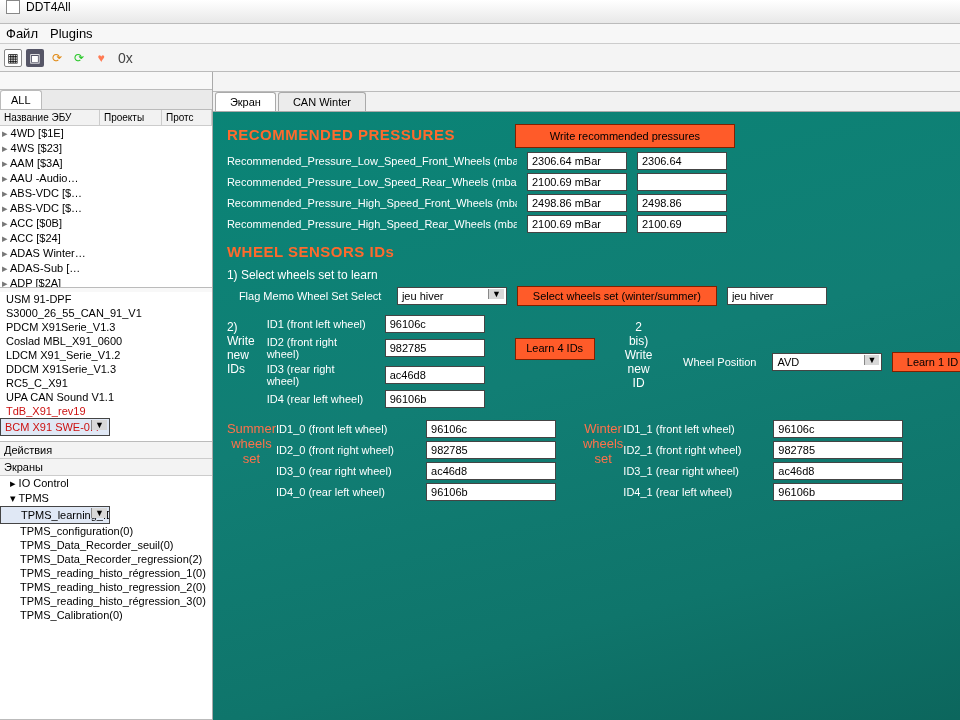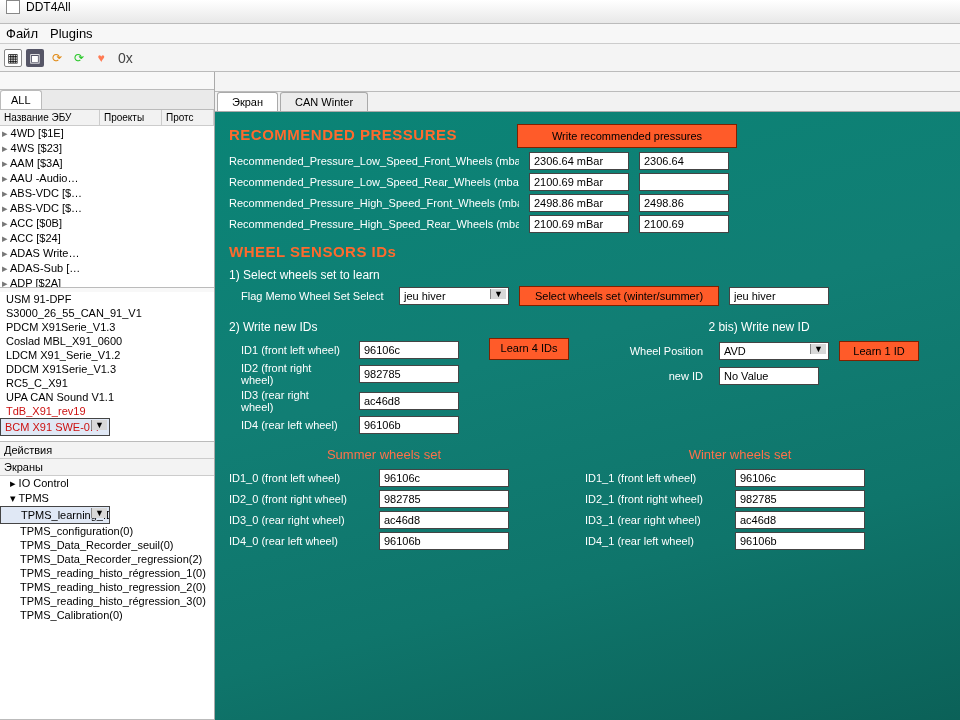--- a/index.html
+++ b/index.html
@@ -185,21 +185,21 @@
     width:110px;
   }
   .sel::after {
     content:"▼"; position:absolute; right:2px; top:1px;
     background:#d8d8d8; color:#000; padding:0 3px; font-size:9px;
     border-left:1px solid #888;
   }
   .sub-title { font-size:12px; margin:8px 0 4px 0; }
   .two-cols { display:flex; gap:46px; }
   .summer-hdr, .winter-hdr { color:#ff714a; font-size:13px; text-align:center; margin:4px 0; }
-  .block { display:flex; flex-direction:column; }
+  .block { display:flex; flex-direction:row; }
 </style>
 </head>
 <body>
 
 <div class="title-bar">
   <span class="sys-icon"></span>
   <span>DDT4All</span>
 </div>
 
 <div class="menu-bar">
@@ -230,21 +230,21 @@
     </div>
     <div class="panel-body" style="height:162px" id="ecu-tree">
         <div class="tree-item">4WD [$1E]</div>
         <div class="tree-item">4WS [$23]</div>
         <div class="tree-item">AAM [$3A]</div>
         <div class="tree-item">AAU -Audio…</div>
         <div class="tree-item">ABS-VDC [$…</div>
         <div class="tree-item">ABS-VDC [$…</div>
         <div class="tree-item">ACC [$0B]</div>
         <div class="tree-item">ACC [$24]</div>
-        <div class="tree-item">ADAS Write…</div>
+        <div class="tree-item">ADAS Winter…</div>
         <div class="tree-item">ADAS-Sub […</div>
         <div class="tree-item">ADP [$2A]</div>
       </div>
 
     <div class="panel-body" style="height:150px;margin-top:4px" id="file-list"><div class="flat-item">USM 91-DPF</div><div class="flat-item">S3000_26_55_CAN_91_V1</div><div class="flat-item">PDCM X91Serie_V1.3</div><div class="flat-item">Coslad MBL_X91_0600</div><div class="flat-item">LDCM X91_Serie_V1.2</div><div class="flat-item">DDCM X91Serie_V1.3</div><div class="flat-item">RC5_C_X91</div><div class="flat-item">UPA CAN Sound V1.1</div><div class="flat-item red">TdB_X91_rev19</div><div class="flat-item sel red">BCM X91 SWE-0.4</div></div>
 
     <div class="section-title">Действия</div>
     <div class="section-title">Экраны</div>
     <div class="panel-body" style="flex:1" id="screens-tree"><div class="flat-item" style="padding-left: 10px;">▸ IO Control</div><div class="flat-item" style="padding-left: 10px;">▾ TPMS</div><div class="flat-item sel" style="padding-left: 20px;">TPMS_learning_ID_Pressures(0)</div><div class="flat-item" style="padding-left: 20px;">TPMS_configuration(0)</div><div class="flat-item" style="padding-left: 20px;">TPMS_Data_Recorder_seuil(0)</div><div class="flat-item" style="padding-left: 20px;">TPMS_Data_Recorder_regression(2)</div><div class="flat-item" style="padding-left: 20px;">TPMS_reading_histo_régression_1(0)</div><div class="flat-item" style="padding-left: 20px;">TPMS_reading_histo_regression_2(0)</div><div class="flat-item" style="padding-left: 20px;">TPMS_reading_histo_régression_3(0)</div><div class="flat-item" style="padding-left: 20px;">TPMS_Calibration(0)</div></div>
   </div>

